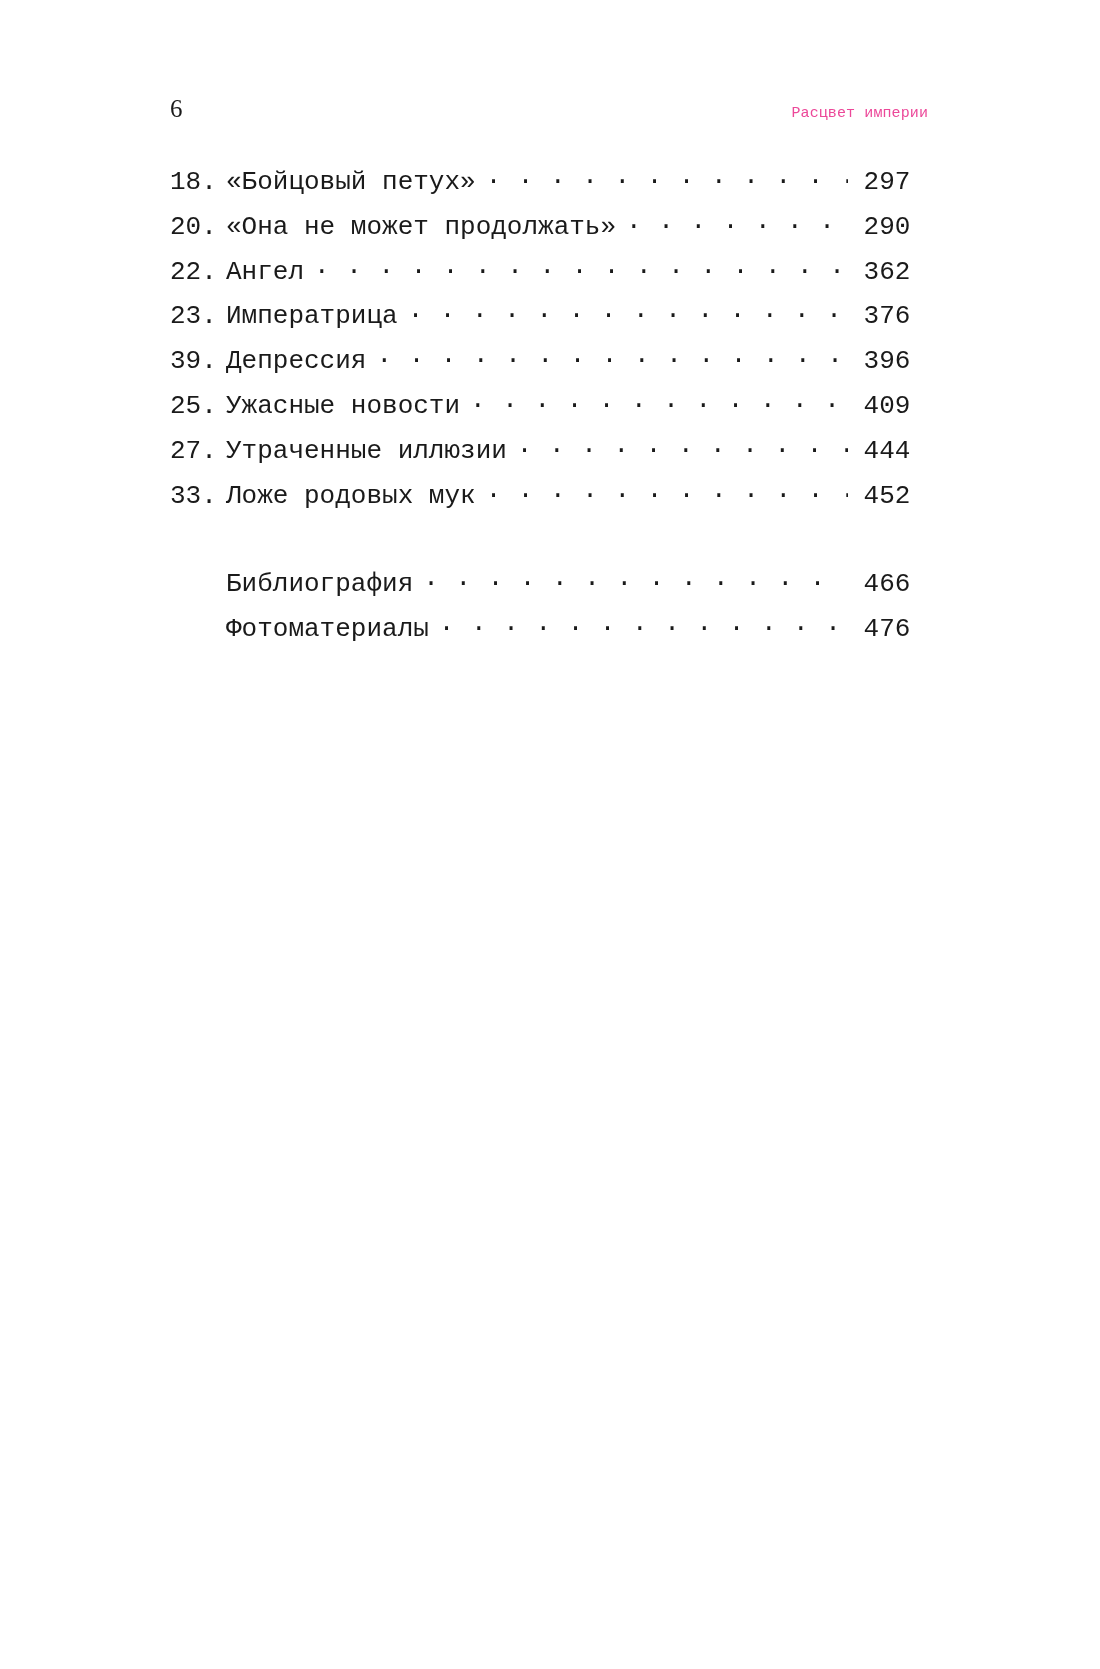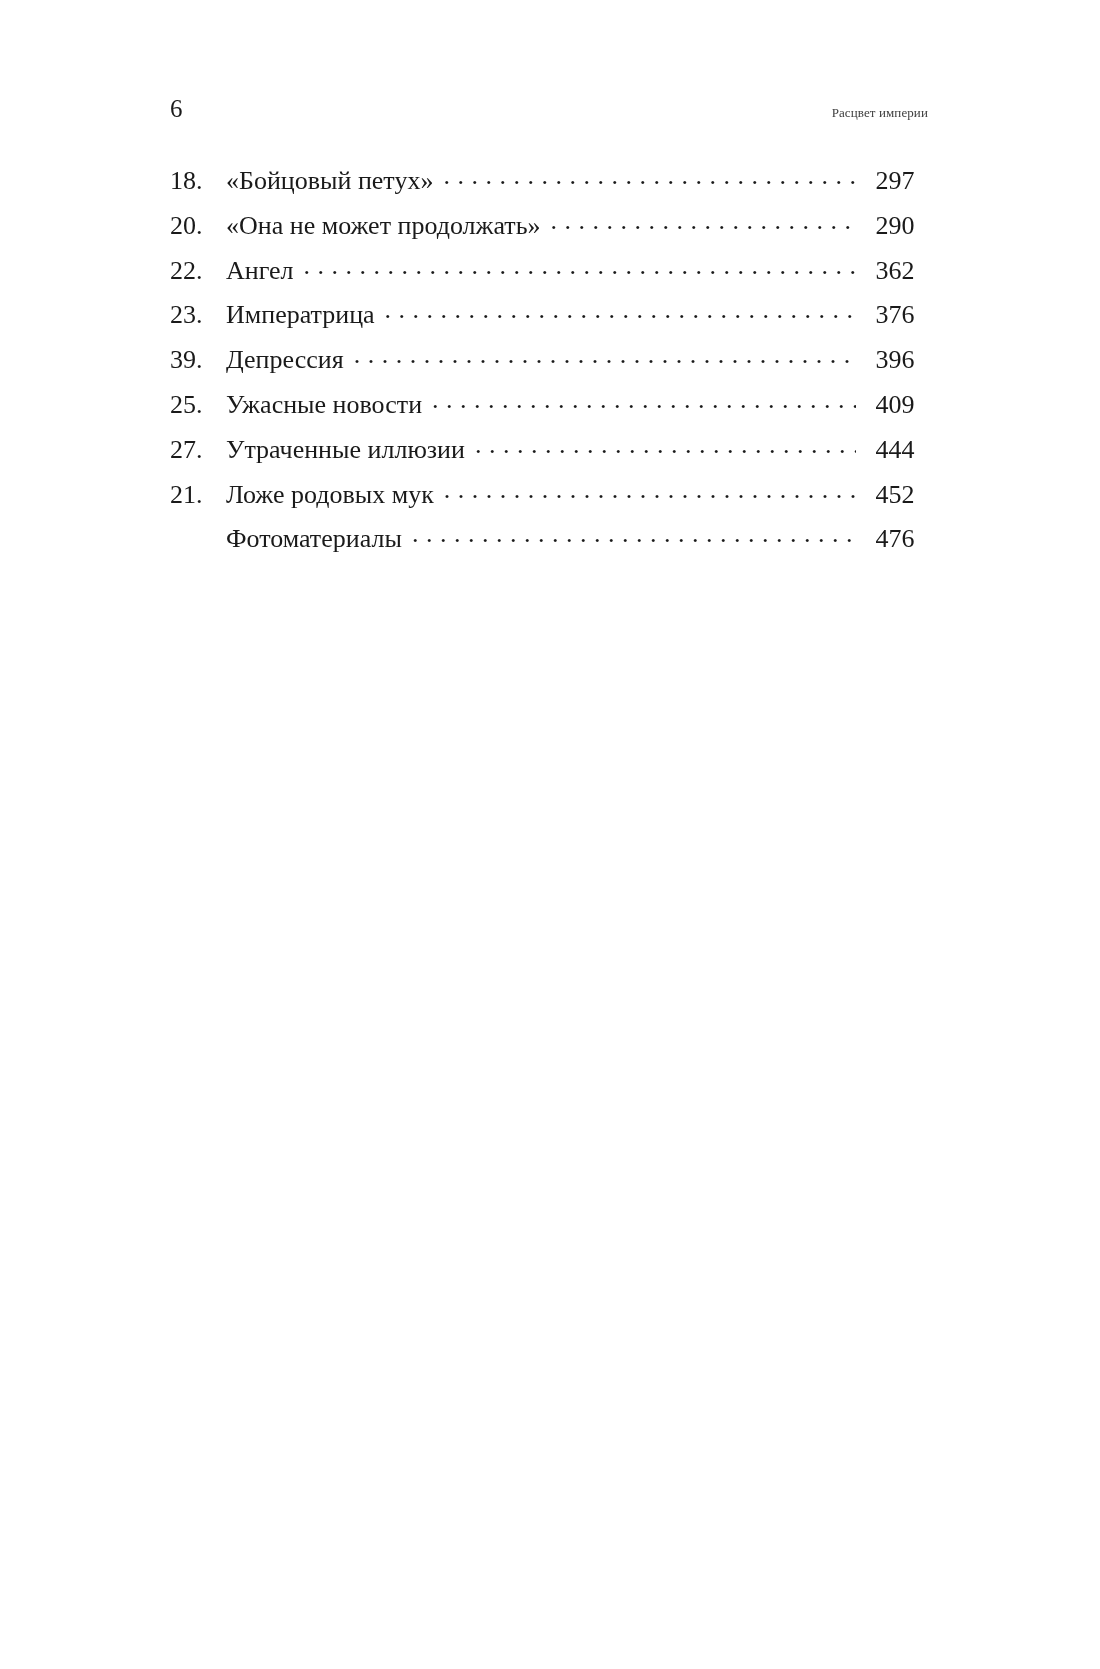--- a/index.html
+++ b/index.html
@@ -35,33 +35,34 @@
     align-items: baseline;
     justify-content: space-between;
   }
   .folio {
     font-family: "Liberation Serif", "DejaVu Serif", serif;
     font-size: 25px;
     line-height: 1;
     color: #1a1a1a;
   }
   .header-title {
-    font-family: Liberation Serif, serif;
-    font-size: 13px;
+    font-family: Liberation Mono, monospace;
+    font-size: 15px;
     line-height: 1;
-    color: #404040;
+    color: #ec4899;
     letter-spacing: 0.1px;
   }
 
   
   .toc {
     position: absolute;
     left: 170px;
-    right: 172px;
+    right: 180px;
     top: 163px;
+    font-family: Liberation Mono, monospace;
   }
 
   .toc-entry {
     display: flex;
     align-items: baseline;
     width: 100%;
     font-size: 26px;
     line-height: 1;
     height: 44.8px;
   }
@@ -157,24 +158,30 @@
         <span class="leader"></span>
         <span class="entry-page">409</span>
       </div>
       <div class="toc-entry">
         <span class="entry-num">27.</span>
         <span class="entry-title">Утраченные иллюзии</span>
         <span class="leader"></span>
         <span class="entry-page">444</span>
       </div>
       <div class="toc-entry">
-        <span class="entry-num">21.</span>
+        <span class="entry-num">33.</span>
         <span class="entry-title">Ложе родовых мук</span>
         <span class="leader"></span>
         <span class="entry-page">452</span>
+      </div>
+      <div class="toc-entry unnumbered gap-before">
+        <span class="entry-num"></span>
+        <span class="entry-title">Библиография</span>
+        <span class="leader"></span>
+        <span class="entry-page">466</span>
       </div>
       <div class="toc-entry unnumbered">
         <span class="entry-num"></span>
         <span class="entry-title">Фотоматериалы</span>
         <span class="leader"></span>
         <span class="entry-page">476</span>
       </div>
     </div>
 
 </div>

